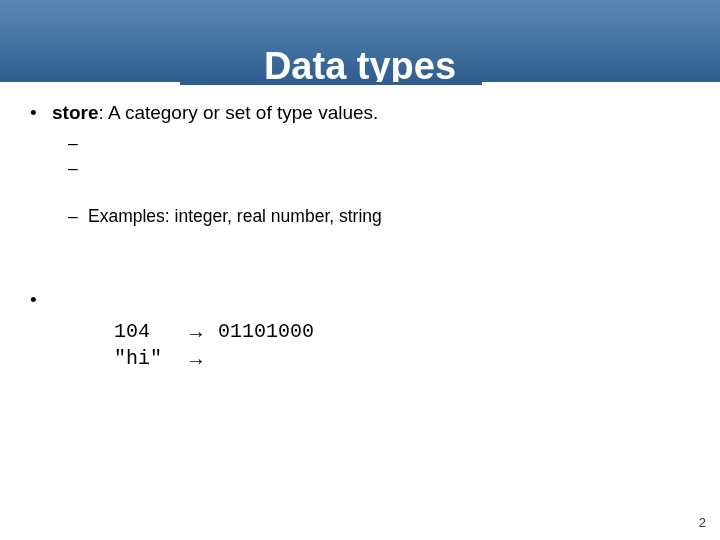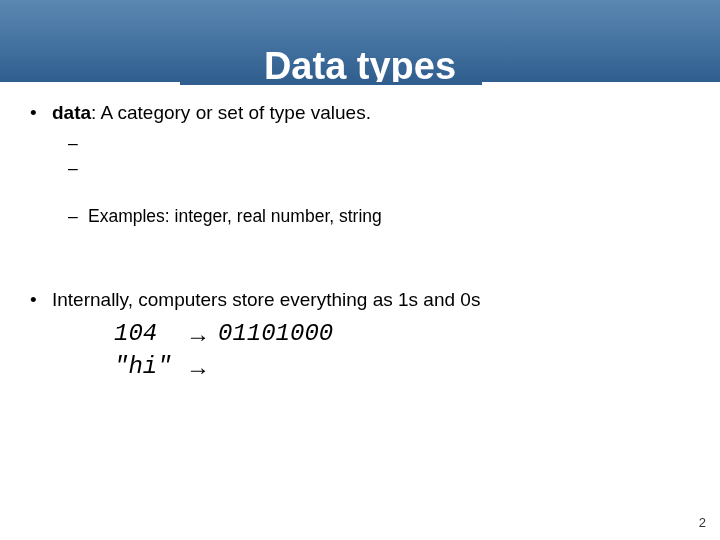--- a/index.html
+++ b/index.html
@@ -58,23 +58,22 @@
   }
   .sub-mark {
     width: 20px;
     flex-shrink: 0;
   }
   .gap-small { height: 22px; }
   .gap-big { height: 56px; }
   .code-block {
     margin-left: 84px;
     font-family: "Courier New", Courier, monospace;
-    font-size: 24px;
+    font-size: 20px;
     line-height: 1.35;
-    font-style: italic;
   }
   .code-row { display: flex; }
   .code-key { width: 72px; }
   .code-arrow { width: 32px; font-family: Verdana, Geneva, sans-serif; }
   .bold { font-weight: bold; }
   .page-num {
     position: absolute;
     right: 14px;
     bottom: 10px;
     font-size: 13px;
@@ -87,21 +86,21 @@
 <div class="title-bar">
   <div class="title-text">Data types</div>
 </div>
 <div class="title-underline"></div>
 
 <div class="content">
 
   <div class="bullet-row">
     <div class="bullet-mark">•</div>
     <div>
-      <span class="bold">data</span><span>: A category or set of type values.</span>
+      <span class="bold">store</span><span>: A category or set of type values.</span>
     </div>
   </div>
 
   <div class="sub-list">
     <div class="sub-row">
       <div class="sub-mark">–</div>
     </div>
     <div class="sub-row">
       <div class="sub-mark">–</div>
     </div>
@@ -113,21 +112,20 @@
     <div class="sub-row">
       <div class="sub-mark">–</div>
       <div>Examples: integer, real number, string</div>
     </div>
   </div>
 
   <div class="gap-big"></div>
 
   <div class="bullet-row">
     <div class="bullet-mark">•</div>
-    <div>Internally, computers store everything as 1s and 0s</div>
   </div>
 
   <div class="code-block">
     <div class="code-row">
       <div class="code-key">104</div>
       <div class="code-arrow">→</div>
       <div>01101000</div>
     </div>
     <div class="code-row">
       <div class="code-key">"hi"</div>

